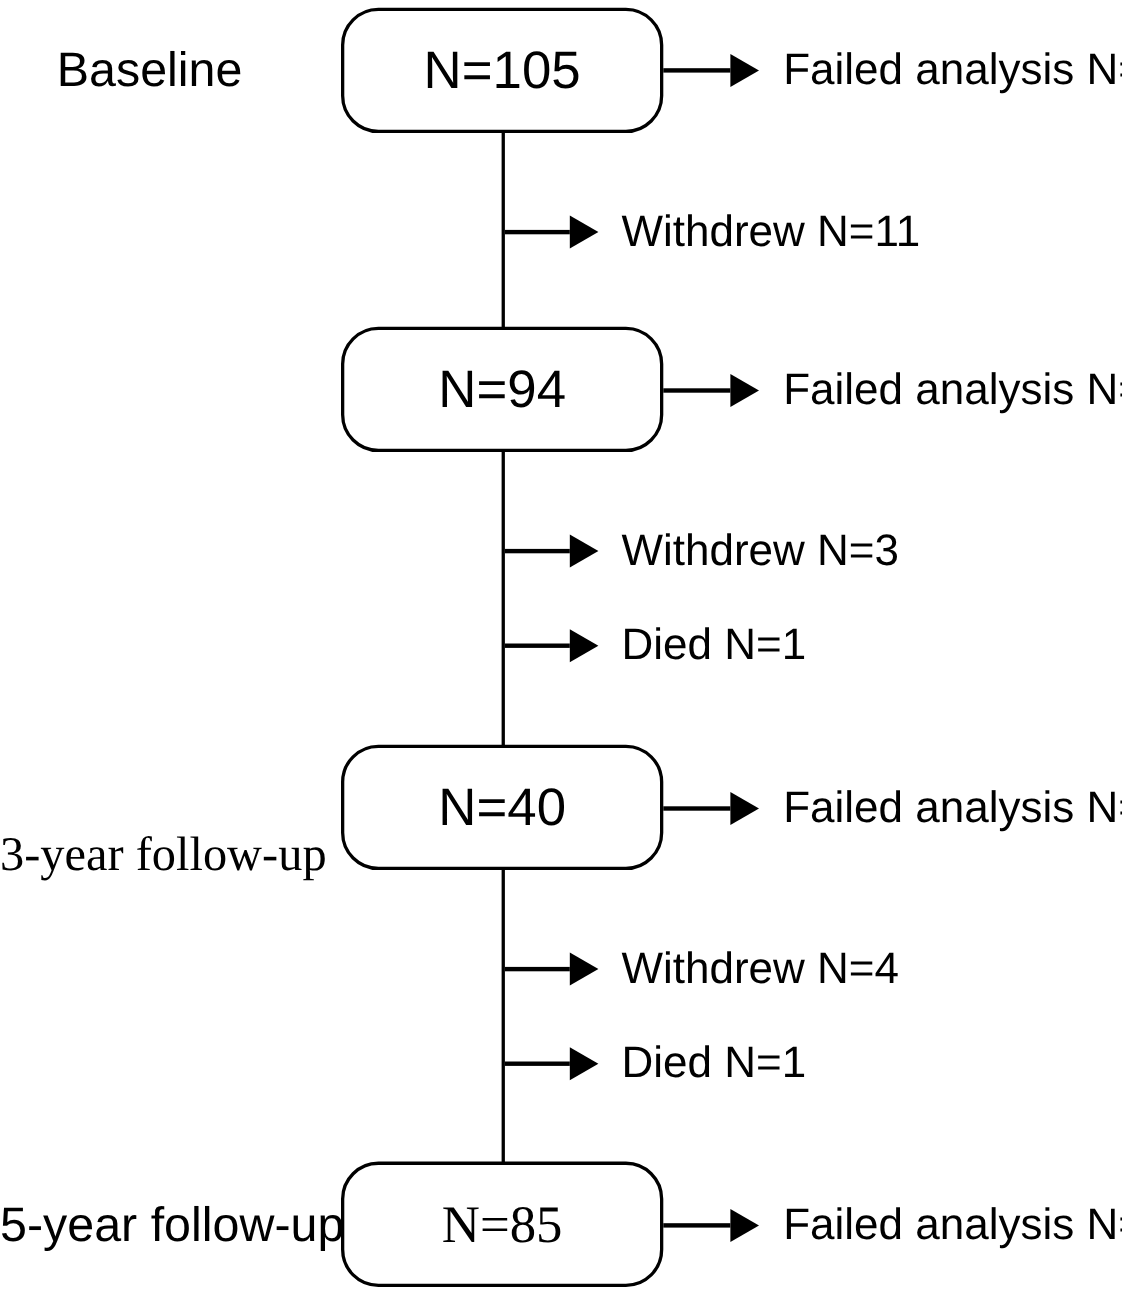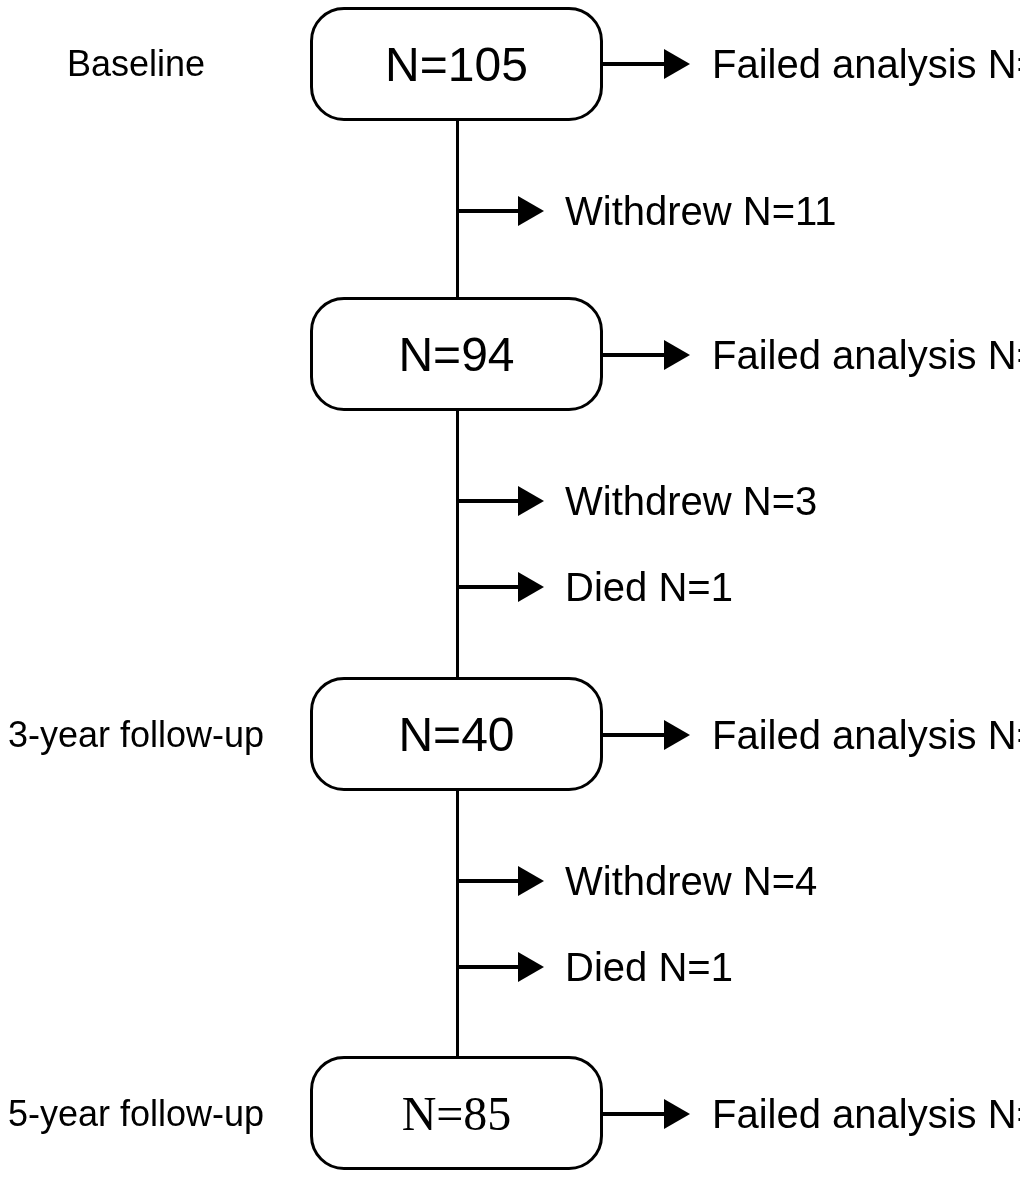--- a/index.html
+++ b/index.html
@@ -39,21 +39,21 @@
     align-items: center;
     justify-content: center;
     font-size: 48px;
   }
   
   .stage-label {
     position: absolute;
     left: 0px;
     width: 272px;
     text-align: center;
-    font-size: 36px;
+    font-size: 44px;
     white-space: nowrap;
     transform: translateY(-50%);
   }
   
   .arrow {
     position: absolute;
     height: 30px;
     display: flex;
     align-items: center;
   }
@@ -111,21 +111,21 @@
     <span class="shaft"></span>
     <span class="head"></span>
   </div>
   <div class="arrow-label" style="left:565px; top:501px;">Withdrew N=3</div>
   <div class="arrow" style="left:459px; top:572px; width:85px;">
     <span class="shaft"></span>
     <span class="head"></span>
   </div>
   <div class="arrow-label" style="left:565px; top:587px;">Died N=1</div>
 
-  <div class="stage-label" style="top:735px;">3-year follow-up</div>
+  <div class="stage-label" style="top:776px;font-family:Liberation Serif, serif;">3-year follow-up</div>
   <div class="stage-box" style="top:677px;">
     <span>N=40</span>
   </div>
   <div class="arrow" style="left:603px; top:720px; width:87px;">
     <span class="shaft"></span>
     <span class="head"></span>
   </div>
   <div class="arrow-label" style="left:712px; top:735px;">Failed analysis N=4</div>
   <div class="arrow" style="left:459px; top:866px; width:85px;">
     <span class="shaft"></span>

